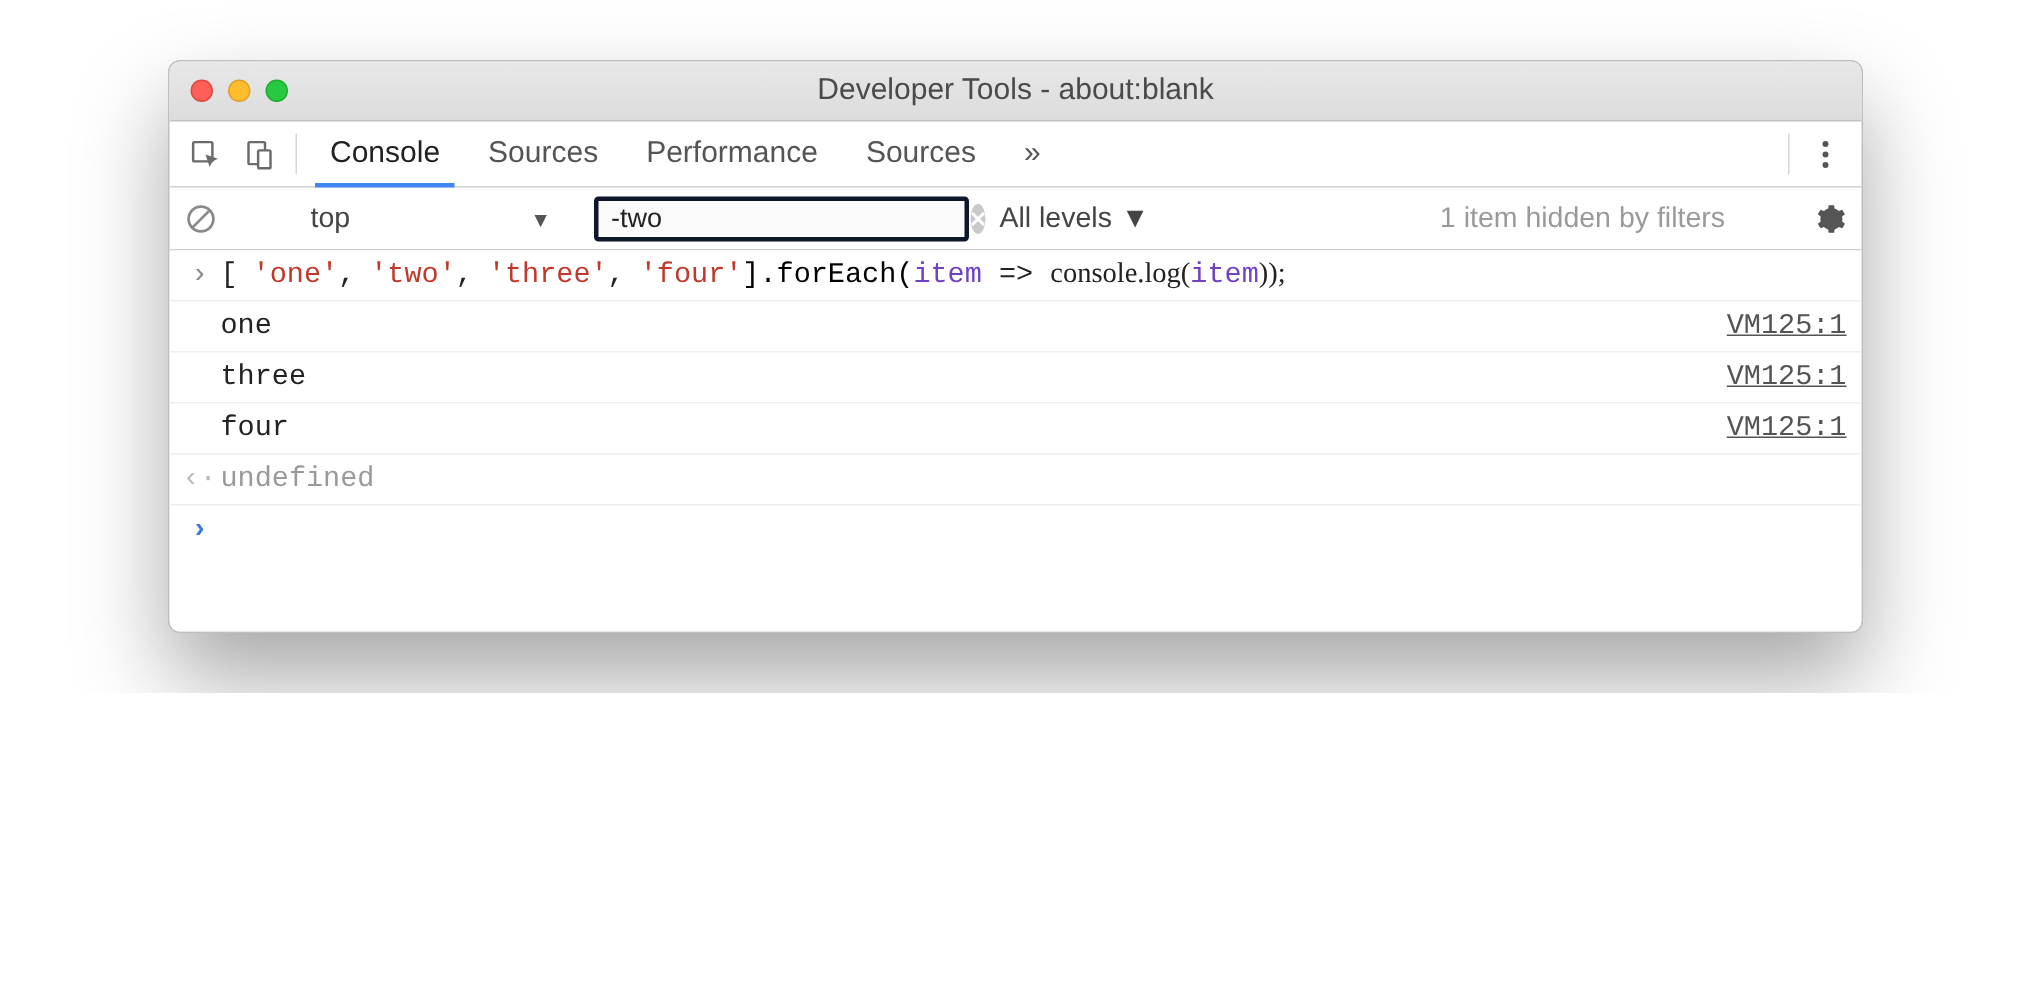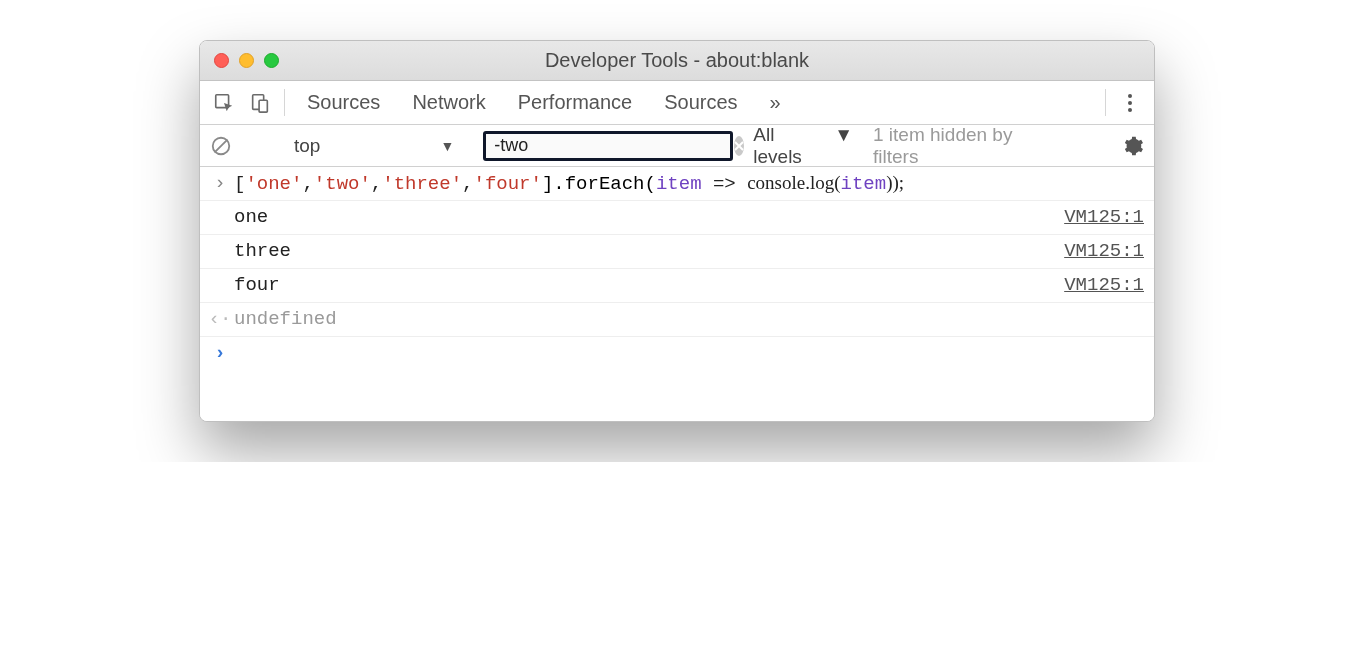--- a/index.html
+++ b/index.html
@@ -5,21 +5,21 @@
   * { box-sizing: border-box; margin: 0; padding: 0; }
   body {
     font-family: -apple-system, BlinkMacSystemFont, "Segoe UI", Helvetica, Arial, sans-serif;
     background: #fff;
     display: flex;
     justify-content: center;
     align-items: flex-start;
     padding: 40px;
   }
   .window {
-    width: 956px;
+    width: 1130px;
     border: 1px solid #bfbfbf;
     border-radius: 8px;
     box-shadow: 0 30px 60px rgba(0,0,0,0.35);
     overflow: hidden;
     background: #fff;
   }
   .titlebar {
     height: 40px;
     background: linear-gradient(#e8e8e8,#dcdcdc);
     border-bottom: 1px solid #c3c3c3;
@@ -164,21 +164,21 @@
   .gutter.blue { color:#3879d9; font-weight:bold; }
   .gutter.ret { color:#bbb; }
   .msg { flex:1; white-space:pre; color:#222; }
   .msg .undef { color:#9a9a9a; }
   .src {
     color:#545454;
     text-decoration:underline;
     cursor:pointer;
     flex-shrink:0;
   }
-  .tok-str { color:#c0392b; }
+  .tok-str { color:#c0392b;margin-left:10px; }
   .tok-punc { color:#222; }
   .tok-method { color:#000000; }
   .tok-param { color:#6f42c1; }
   .tok-arrow { color:#222; }
   .tok-ident { color:#222;font-family:Liberation Serif, serif; }
 
   svg { display:block; }
 </style>
 </head>
 <body>
@@ -202,25 +202,25 @@
       </svg>
     </div>
     <div class="iconbtn">
       <svg width="22" height="22" viewBox="0 0 24 24" fill="none" stroke="#6b6b6b" stroke-width="1.8">
         <rect x="4" y="3" width="12" height="16" rx="1"></rect>
         <rect x="11" y="9" width="9" height="13" rx="1" fill="#fff"></rect>
       </svg>
     </div>
     <div class="vsep"></div>
     <div class="tabs">
+      <div class="tab active">
+          <span>Console</span>
+        </div>
       <div class="tab">
           <span>Sources</span>
-        </div>
-      <div class="tab">
-          <span>Network</span>
         </div>
       <div class="tab">
           <span>Performance</span>
         </div>
       <div class="tab">
           <span>Sources</span>
         </div>
       <div class="tab">
           <span>»</span>
         </div>

